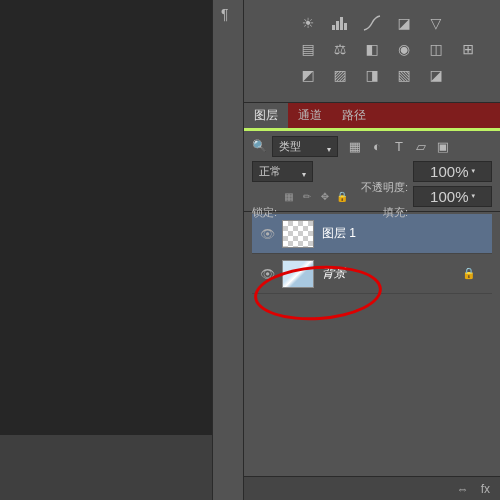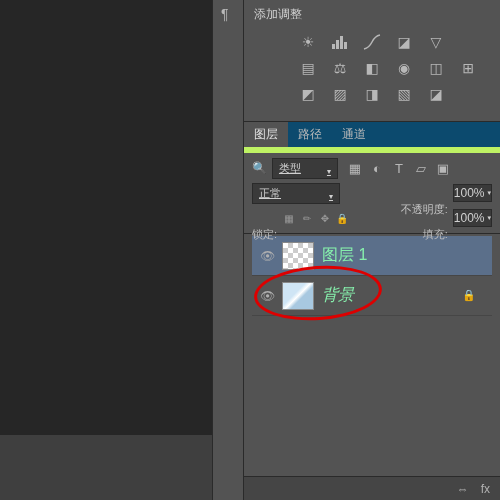--- a/index.html
+++ b/index.html
@@ -6,67 +6,66 @@
   body { background: #3f3f3f; width: 500px; height: 500px; overflow: hidden; position: relative; }
   .canvas-area { position: absolute; left: 0; top: 0; width: 212px; height: 435px; background: #262626; }
   .toolbar-strip { position: absolute; left: 212px; top: 0; width: 32px; height: 500px; background: #535353; border-left: 1px solid #2a2a2a; border-right: 1px solid #2a2a2a; }
   .toolbar-strip .para-icon { color: #b8b8b8; font-size: 14px; padding: 6px 8px; }
   .right-panels { position: absolute; left: 244px; top: 0; width: 256px; height: 500px; background: #535353; }
   .adjustments { padding: 6px 10px 10px 10px; border-bottom: 1px solid #2a2a2a; }
   .adj-title { color: #d0d0d0; font-size: 12px; margin-bottom: 10px; }
   .adj-row { display: flex; gap: 12px; margin: 8px 0 8px 44px; }
   .adj-icon { width: 20px; height: 18px; display: flex; align-items: center; justify-content: center; color: #b8b8b8; font-size: 14px; }
   .adj-icon svg { width: 18px; height: 16px; fill: #b8b8b8; }
-  .tabs { display: flex; background: #0c4a6e; border-bottom: 6px solid #bef264; }
+  .tabs { display: flex; background: #7f1d1d; border-bottom: 3px solid #bef264; }
   .tab { padding: 4px 10px; font-size: 12px; color: #b8b8b8; cursor: pointer; }
   .tab.active { background: #535353; color: #e0e0e0; }
   .layer-controls { padding: 5px 8px; font-size: 11px; color: #c0c0c0; }
   .ctrl-row { display: flex; align-items: center; gap: 5px; margin-bottom: 5px; height: 20px; }
-  .dropdown { background: #3a3a3a; border: 1px solid #2a2a2a; color: #d0d0d0; padding: 2px 6px; font-size: 11px; display: flex; align-items: flex-end; gap: 4px; text-decoration: underline; }
+  .dropdown { background: #3a3a3a; border: 1px solid #2a2a2a; color: #d0d0d0; padding: 2px 6px; font-size: 11px; display: flex; align-items: flex-end; gap: 4px; }
   .dropdown::after { content: "▾"; font-size: 8px; margin-left: auto; }
   .type-dd { width: 66px; }
-  .blend-dd { width: 88px; }
+  .blend-dd { width: 61px; }
   .filter-icons { display: flex; gap: 6px; margin-left: 4px; }
   .filter-icons span { width: 16px; height: 16px; color: #b8b8b8; font-size: 13px; display: flex; align-items: center; justify-content: center; }
   .label { color: #c0c0c0; font-size: 11px; margin-top: 32px; }
-  .pct-box { background: #3a3a3a; border: 1px solid #2a2a2a; padding: 1px 0; font-size: 12px; color: #d0d0d0; display: flex; align-items: center; }
+  .pct-box { background: #3a3a3a; border: 1px solid #2a2a2a; padding: 1px 16px; font-size: 15px; color: #d0d0d0; display: flex; align-items: center; }
   .pct-box::after { content: "▾"; font-size: 7px; margin-left: 3px; }
   .chk { width: 12px; height: 12px; background: #d0d0d0; display: inline-flex; align-items: center; justify-content: center; font-size: 10px; color: #333; }
   .lock-icons { display: flex; gap: 4px; }
   .lock-icons span { width: 14px; height: 14px; font-size: 10px; color: #999; display: flex; align-items: center; justify-content: center; }
   .divider { border-top: 1px solid #2a2a2a; margin: 2px -8px; }
   .layer-list { background: #535353; }
   .layer-row { display: flex; align-items: center; height: 40px; padding: 0 8px; gap: 8px; border-bottom: 1px solid #464646; }
   .layer-row.selected { background: #5b6f8a; }
   .eye { width: 14px; color: #b0b0b0; font-size: 12px; }
   .thumb { width: 32px; height: 28px; border: 1px solid #888; }
   .thumb.transparent { background: repeating-conic-gradient(#ccc 0 25%, #fff 0 50%) 0 0/10px 10px; }
   .thumb.image { background: linear-gradient(135deg, #cfe5f5 40%, #fff 50%, #a8c8e0 60%); position: relative; }
-  .layer-name { color: #86efac; font-size: 16px; }
+  .layer-name { color: #ffffff; font-size: 12px; }
   .layer-name.italic { font-style: italic; }
   .lock-ind { margin-left: auto; color: #b0b0b0; font-size: 11px; margin-right: 8px; }
   .red-circle { position: absolute; left: 254px; top: 266px; width: 128px; height: 54px; border: 3px solid #d00; border-radius: 50%; pointer-events: none; transform: rotate(-4deg); }
   .bottom-toolbar { position: absolute; bottom: 0; left: 244px; width: 256px; height: 24px; background: #454545; border-top: 1px solid #2a2a2a; display: flex; align-items: center; justify-content: flex-end; gap: 12px; padding: 0 10px; color: #b0b0b0; font-size: 12px; }
   .unify-icons { display: flex; gap: 2px; }
   .unify-icons span { font-size: 11px; color: #888; }
   .spacer { flex: 1; }
 </style>
 </head>
 <body>
 
 <div class="canvas-area"></div>
 
 <div class="toolbar-strip">
   <div class="para-icon">¶</div>
 </div>
 
 <div class="right-panels">
 
   <div class="adjustments">
-    <div class="adj-title">添加调整</div>
     <div class="adj-row">
       <span class="adj-icon">☀</span>
       <span class="adj-icon">
           <svg viewBox="0 0 18 16">
             <rect x="1" y="10" width="3" height="5"></rect>
             <rect x="5" y="6" width="3" height="9"></rect>
             <rect x="9" y="2" width="3" height="13"></rect>
             <rect x="13" y="8" width="3" height="7"></rect>
           </svg>
         </span>
@@ -90,22 +89,22 @@
       <span class="adj-icon">◩</span>
       <span class="adj-icon">▨</span>
       <span class="adj-icon">◨</span>
       <span class="adj-icon">▧</span>
       <span class="adj-icon">◪</span>
     </div>
   </div>
 
   <div class="tabs">
     <div class="tab active">图层</div>
+    <div class="tab">通道</div>
     <div class="tab">路径</div>
-    <div class="tab">通道</div>
   </div>
 
   <div class="layer-controls">
     <div class="ctrl-row">
       <span style="color:#b0b0b0;font-size:12px;">🔍</span>
       <div class="dropdown type-dd">
           <span>类型</span>
         </div>
       <div class="filter-icons">
         <span>▦</span>

